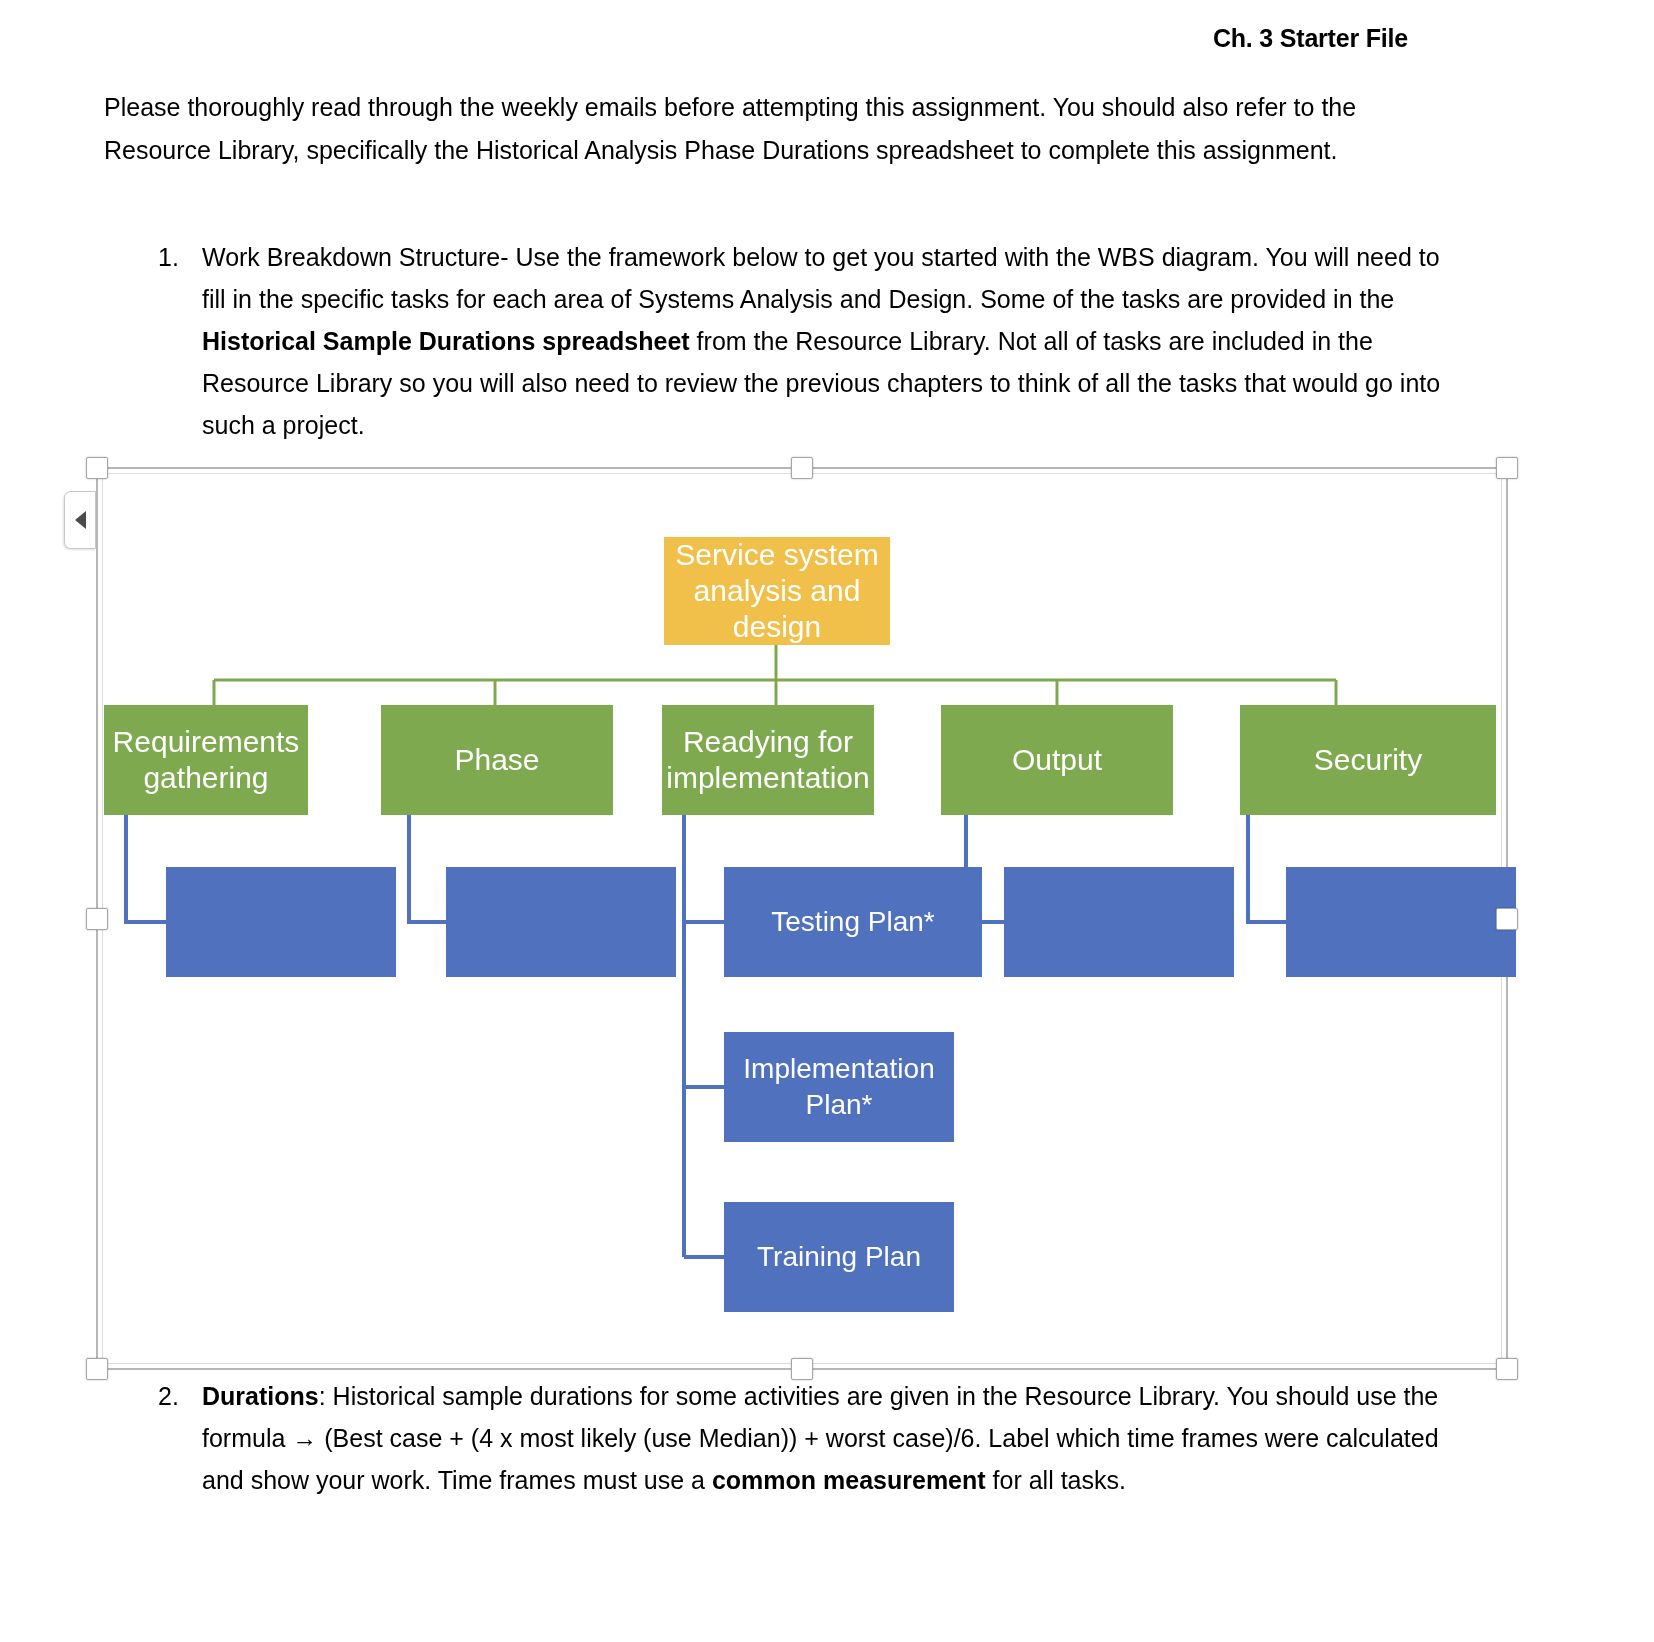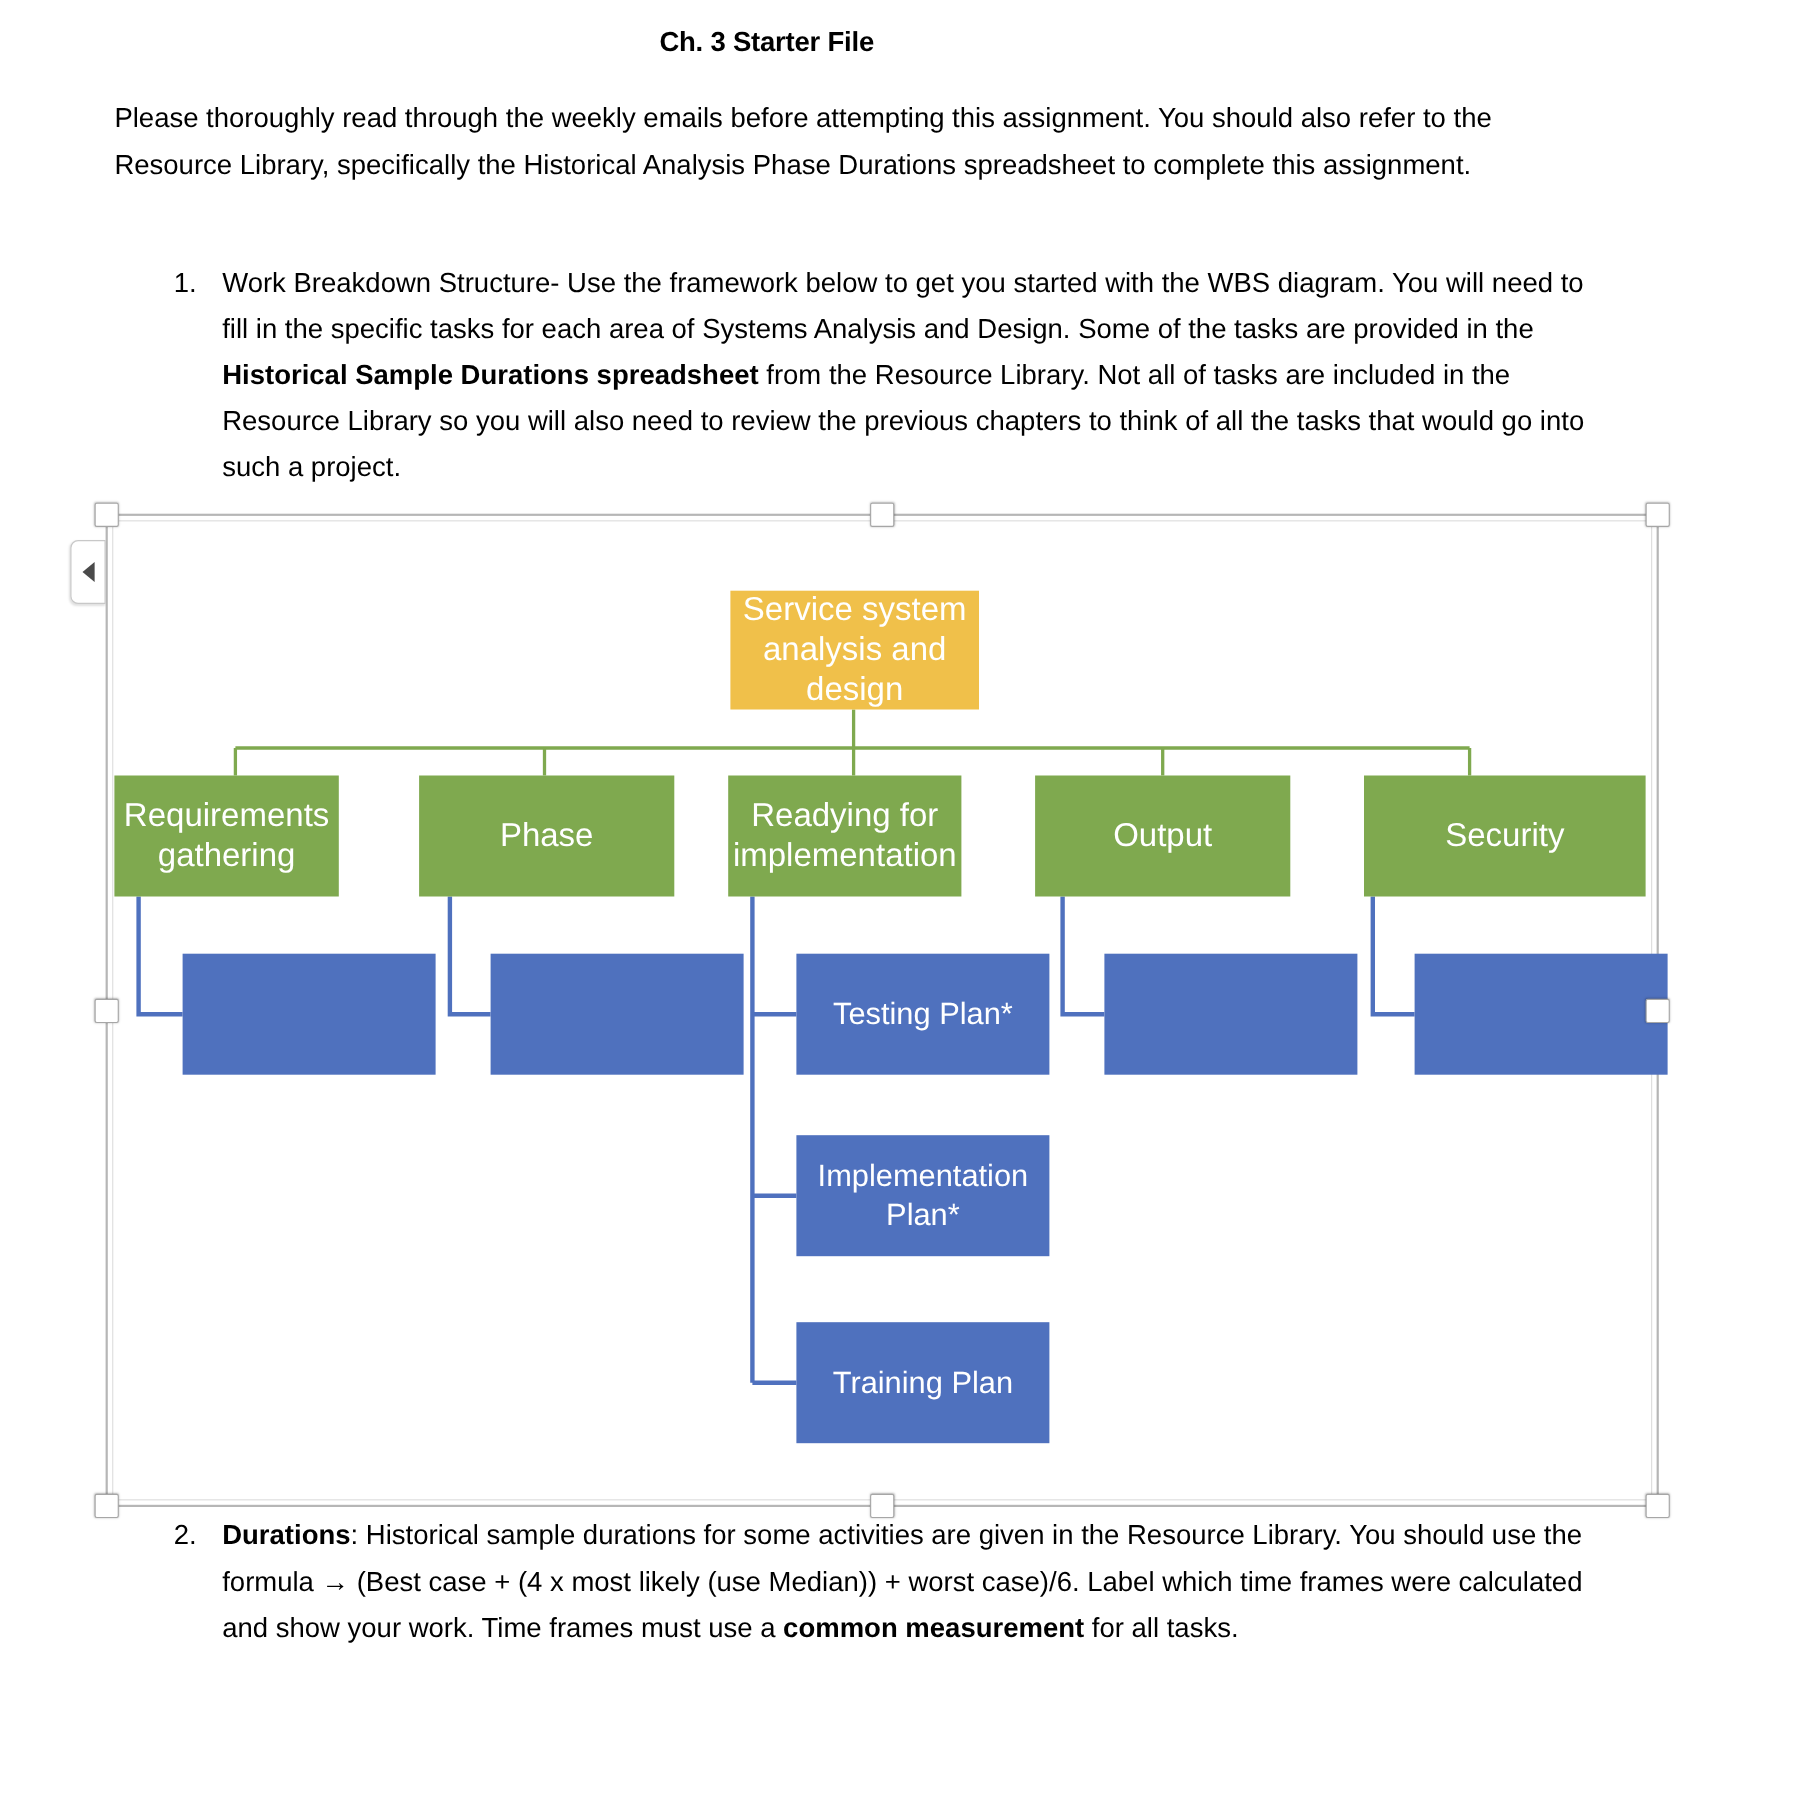--- a/index.html
+++ b/index.html
@@ -15,24 +15,25 @@
     color: #000000;
     overflow: hidden;
   }
 
   
   .doc-title {
     position: absolute;
     top: 24px;
     left: 0;
     width: 1394px;
-    text-align: center;
+    text-align: right;
     font-size: 25px;
     font-weight: bold;
     letter-spacing: -0.2px;
+    padding-left: 14px;
   }
 
   .intro-para {
     position: absolute;
     top: 86px;
     left: 104px;
     width: 1290px;
     font-size: 25px;
     line-height: 43px;
     text-align: left;
@@ -239,21 +240,21 @@
     <div class="node green" style="left:566px; top:238px; width:212px; height:110px;">Readying for implementation</div>
 
     <div class="node green" style="left:845px; top:238px; width:232px; height:110px;">Output</div>
 
     <div class="node green" style="left:1144px; top:238px; width:256px; height:110px;">Security</div>
 
     <div class="node blue" style="left:70px; top:400px; width:230px; height:110px;"></div>
 
     <div class="node blue" style="left:350px; top:400px; width:230px; height:110px;"></div>
 
-    <div class="node blue" style="left:628px; top:400px; width:230px; height:110px;">Testing Plan*</div>
+    <div class="node blue" style="left:628px; top:400px; width:258px; height:110px;">Testing Plan*</div>
 
     <div class="node blue" style="left:628px; top:565px; width:230px; height:110px;">Implementation Plan*</div>
 
     <div class="node blue" style="left:628px; top:735px; width:230px; height:110px;">Training Plan</div>
 
     <div class="node blue" style="left:908px; top:400px; width:230px; height:110px;"></div>
 
     <div class="node blue" style="left:1190px; top:400px; width:230px; height:110px;"></div>
 
   </div>

